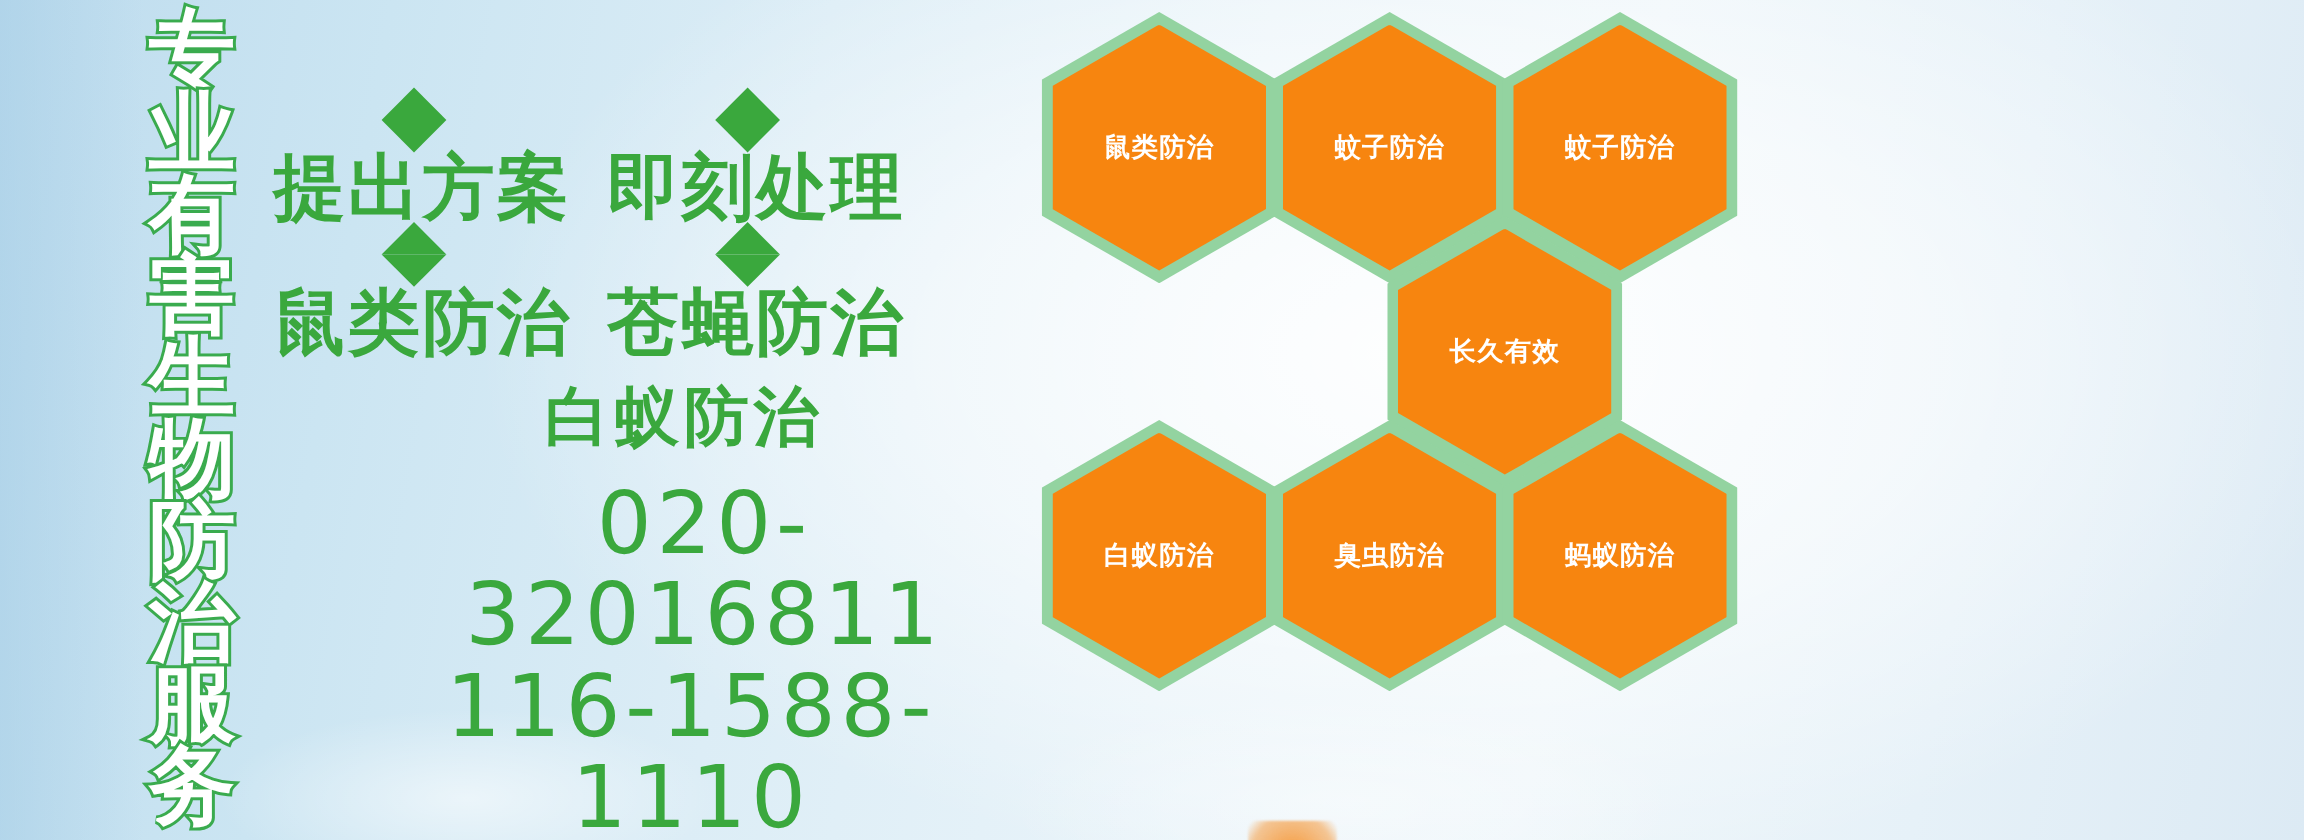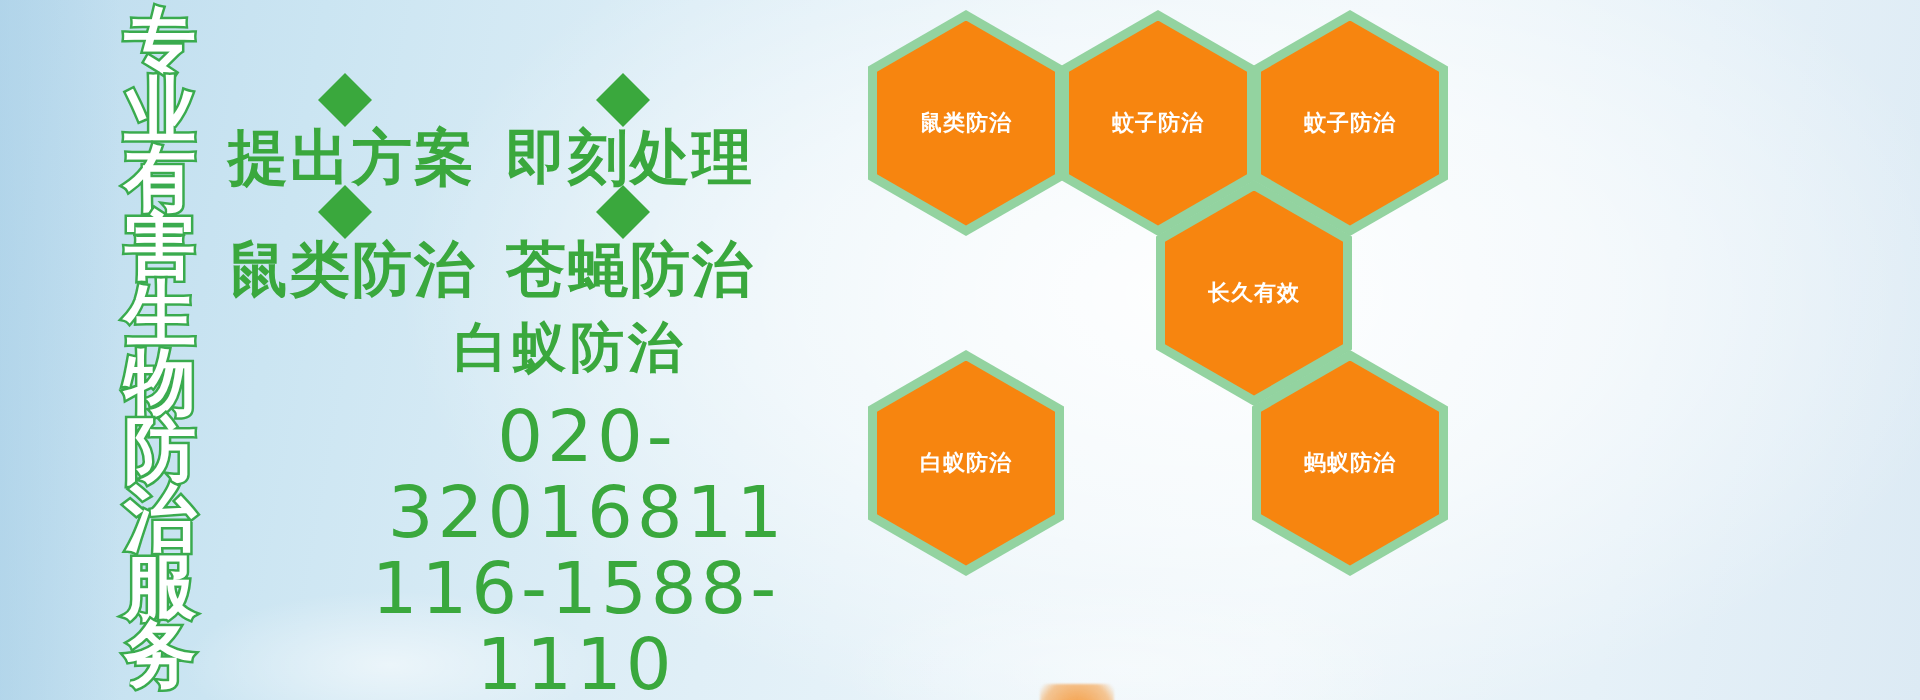--- a/index.html
+++ b/index.html
@@ -253,20 +253,25 @@
       <div class="hex-inner">
         <span class="hex-label">长久有效</span>
       </div>
     </div>
 
     <div class="hex" style="left:8px;  top:350px;">
       <div class="hex-inner">
         <span class="hex-label">白蚁防治</span>
       </div>
     </div>
+    <div class="hex" style="left:200px; top:350px;">
+      <div class="hex-inner">
+        <span class="hex-label">臭虫防治</span>
+      </div>
+    </div>
     <div class="hex" style="left:392px; top:350px;">
       <div class="hex-inner">
         <span class="hex-label">蚂蚁防治</span>
       </div>
     </div>
 
   </div>
 
 </div>
 

